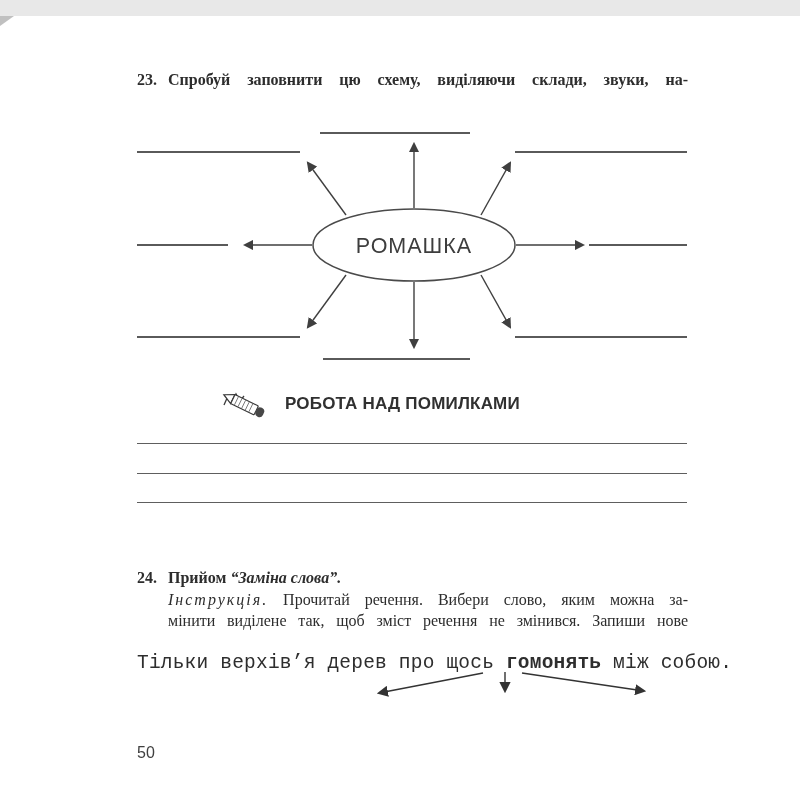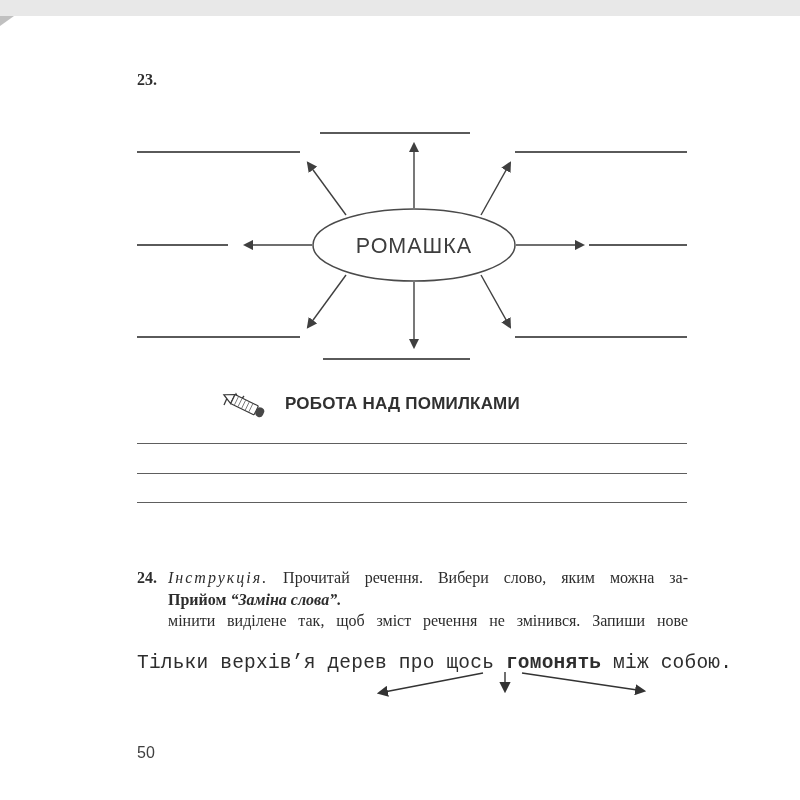--- a/index.html
+++ b/index.html
@@ -49,20 +49,21 @@
 <body>
 
 <div class="page">
 
   <svg class="abs" style="left:0;top:0" width="16" height="12">
     <polygon points="0,0 14,0 0,10" fill="#8d8d8d" opacity="0.55"></polygon>
   </svg>
 
   <div class="task t23">
     <span class="task-num">23.</span>
+    <div class="tline jlast">Спробуй заповнити цю схему, виділяючи склади, звуки, на-</div>
   </div>
 
   <svg class="abs" style="left:0;top:108px" width="800" height="250" viewBox="0 108 800 250">
     <defs>
       <marker id="ah1" viewBox="0 0 10 10" refX="8" refY="5" markerWidth="7.5" markerHeight="7.5" orient="auto-start-reverse">
         <path d="M0,0 L10,5 L0,10 z" fill="#3f3f3f"></path>
       </marker>
     </defs>
 
     <g stroke="#5a5a5a" stroke-width="2">
@@ -108,22 +109,22 @@
   </svg>
   <div class="sec-head" style="left:285px;top:378px">РОБОТА НАД ПОМИЛКАМИ</div>
 
   <div class="answer-line" style="top:427px"></div>
   <div class="answer-line" style="top:457px"></div>
   <div class="answer-line" style="top:486px"></div>
 
 
   <div class="task t24">
     <span class="task-num">24.</span>
+    <div class="tline t24-head"><span>Прийом </span><span class="method-name">“Заміна слова”.</span></div>
     <div class="tline jlast"><span class="instr-label">Інструкція.</span><span> Прочитай речення. Вибери слово, яким можна за-</span></div>
-    <div class="tline t24-head"><span>Прийом </span><span class="method-name">“Заміна слова”.</span></div>
     <div class="tline jlast">мінити виділене так, щоб зміст речення не змінився. Запиши нове</div>
   </div>
 
   <div class="sentence"><span>Тільки верхів’я дерев про щось </span><b>гомонять</b><span> між собою.</span></div>
 
   <svg class="abs" style="left:0;top:652px" width="800" height="34" viewBox="0 652 800 34">
     <defs>
       <marker id="ah2" viewBox="0 0 10 10" refX="8" refY="5" markerWidth="8" markerHeight="8" orient="auto-start-reverse">
         <path d="M0,0 L10,5 L0,10 z" fill="#333333"></path>
       </marker>

